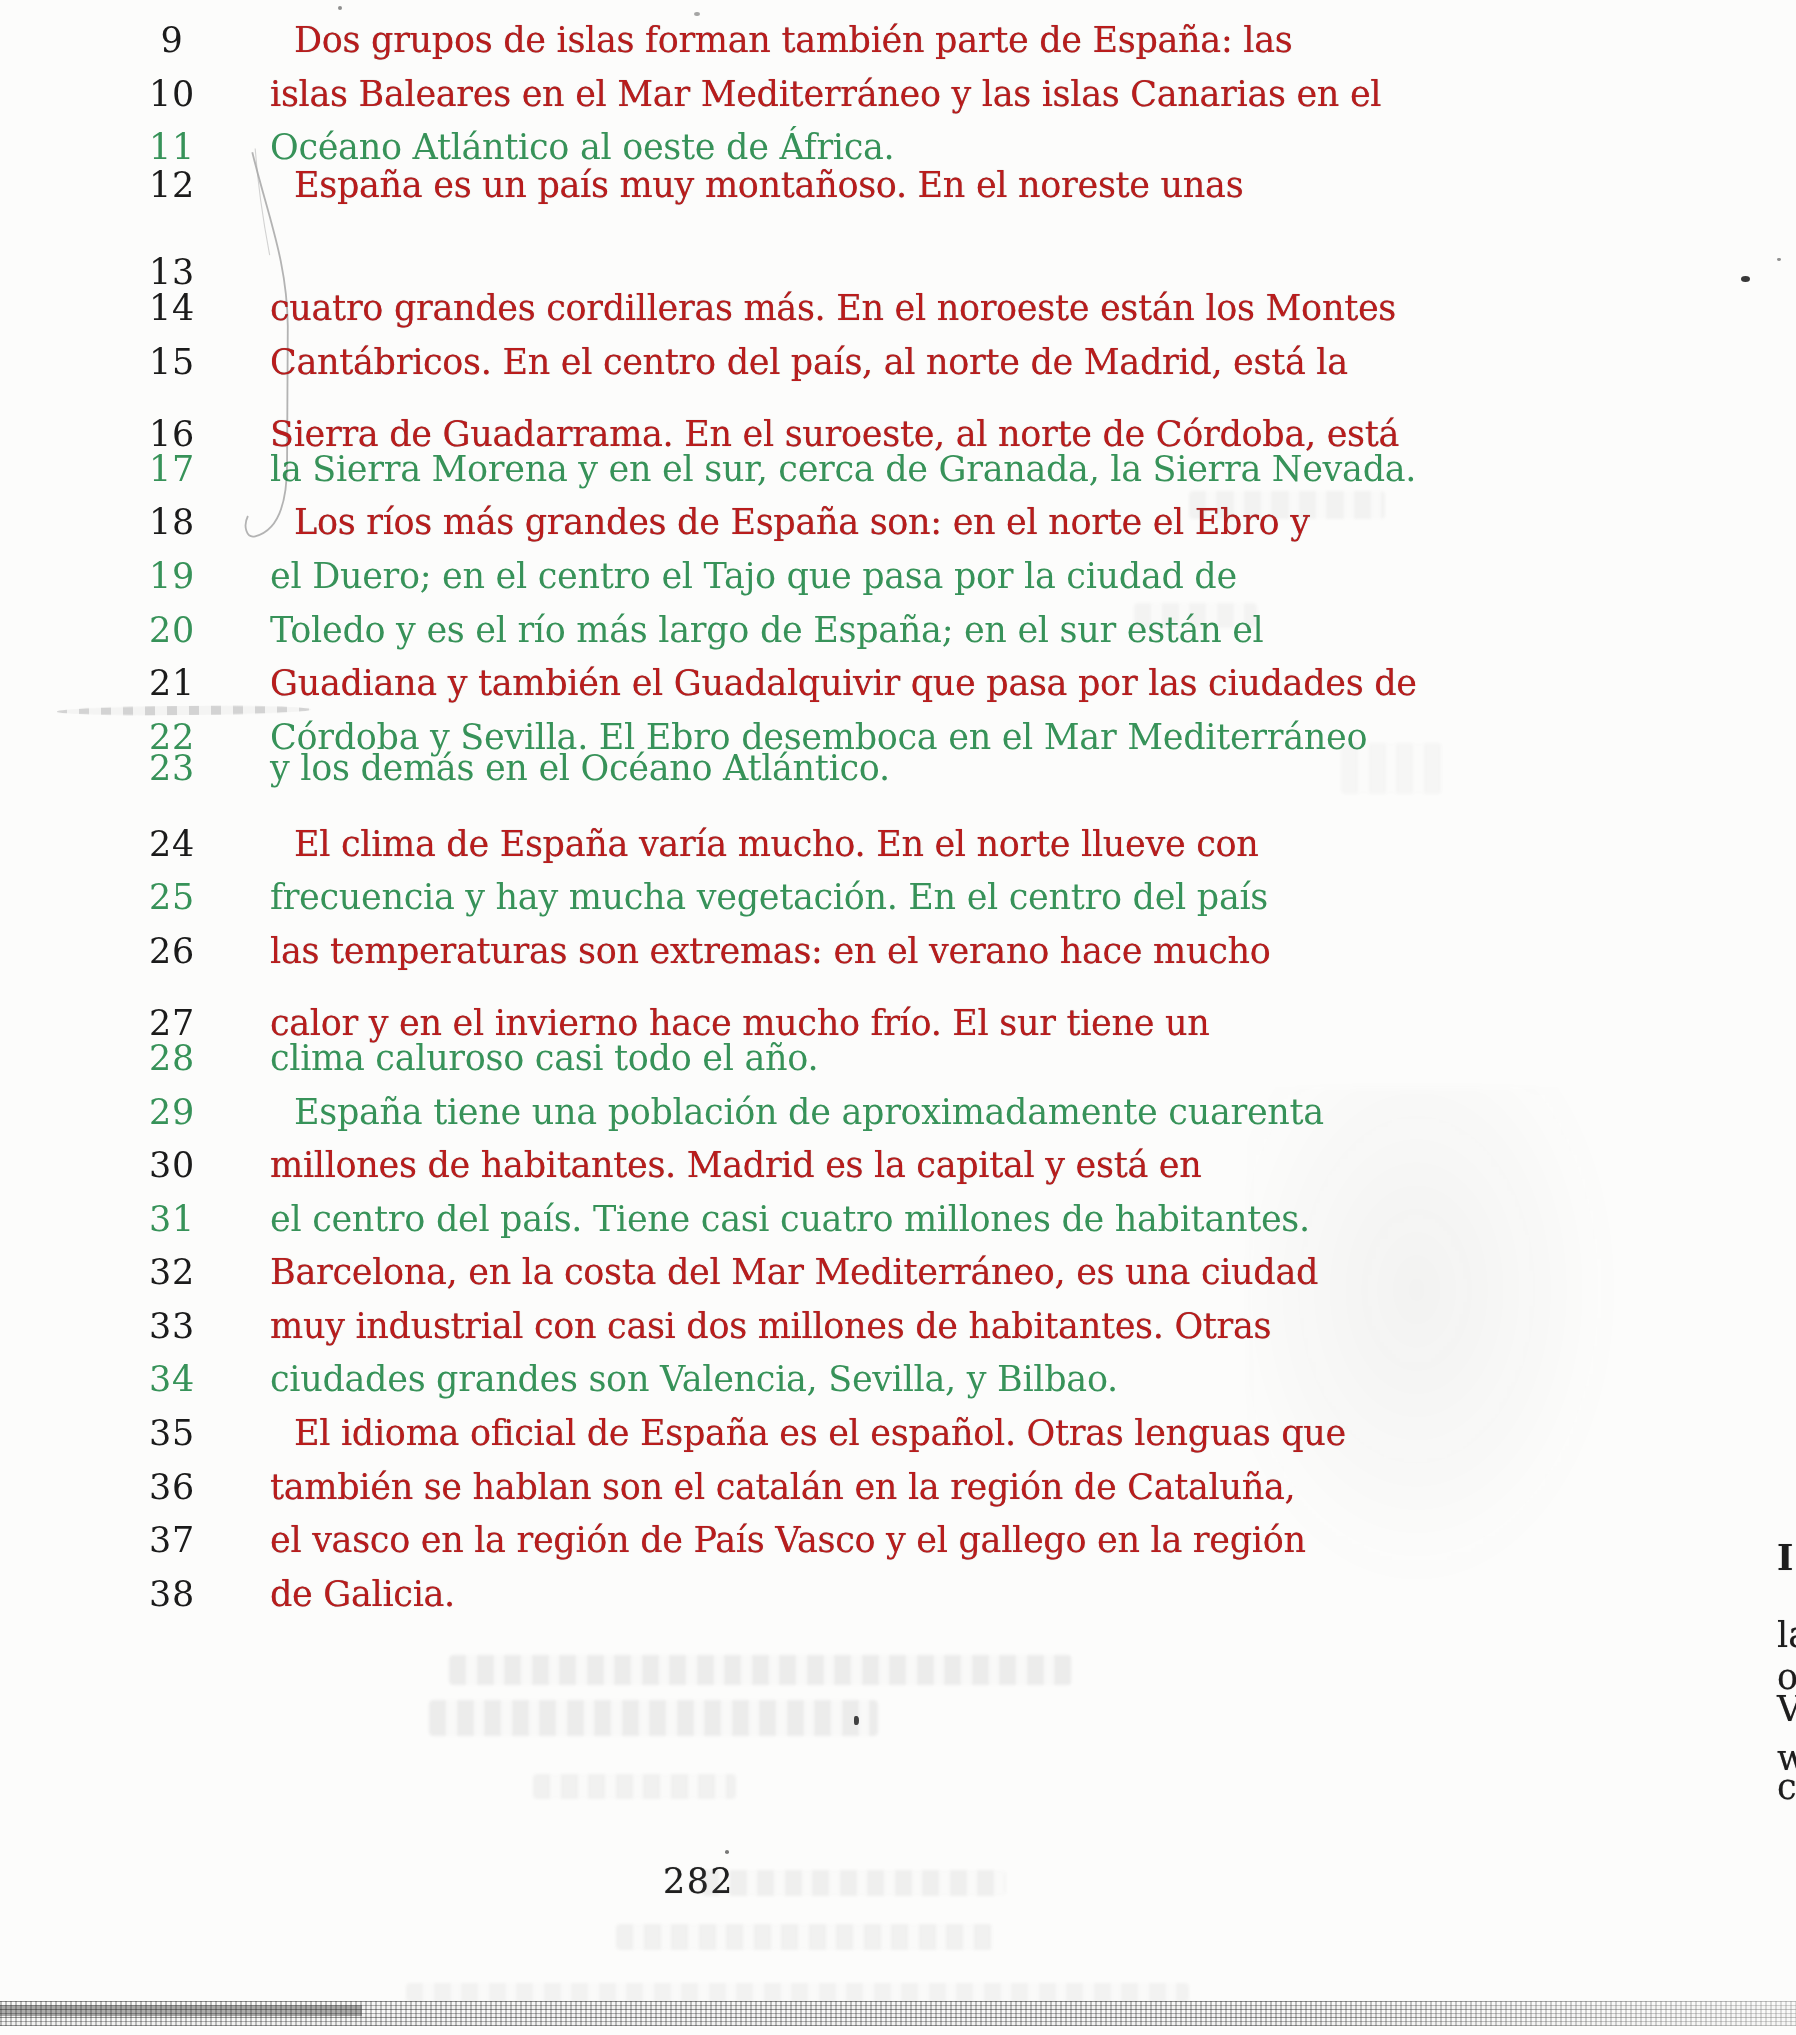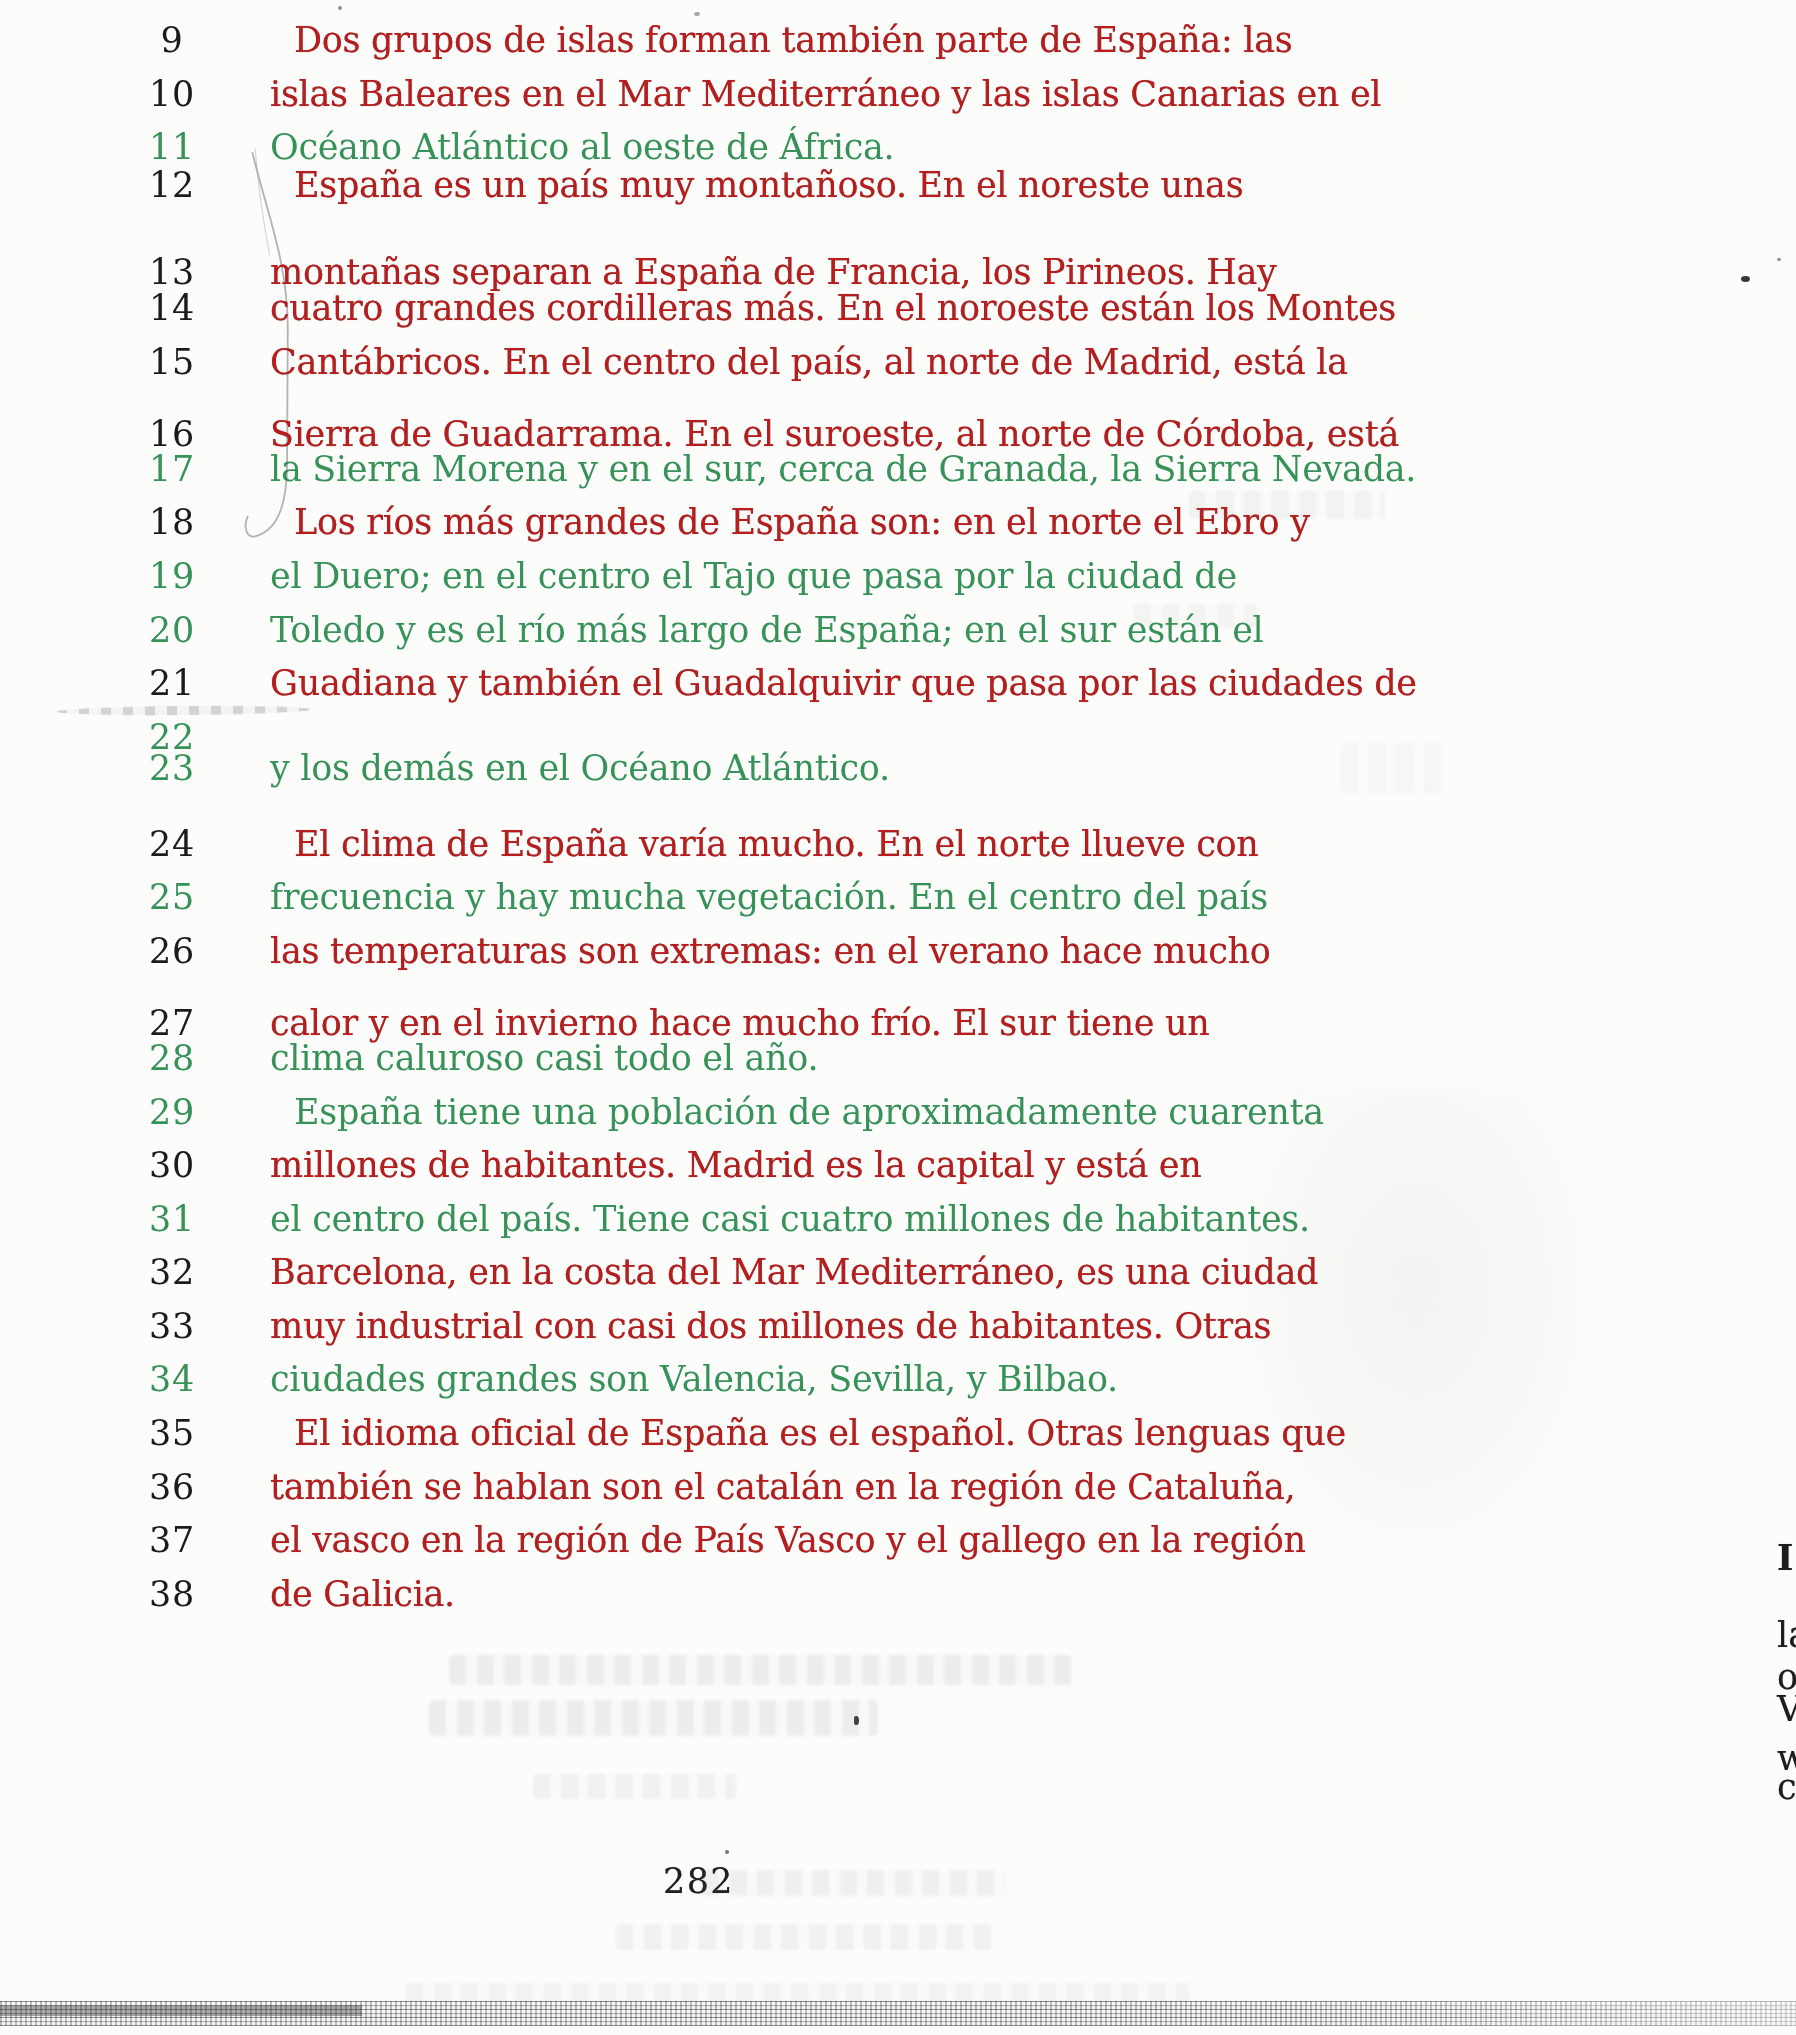--- a/index.html
+++ b/index.html
@@ -182,21 +182,20 @@
       <div class="line faded" style="top: 127px;">
       <span class="num">11</span>
       <span class="txt">Océano Atlántico al oeste de África.</span>
     </div>
       <div class="line indent" style="top: 165px;">
       <span class="num">12</span>
       <span class="txt">España es un país muy montañoso. En el noreste unas</span>
     </div>
       <div class="line" style="top: 246px; margin-top: 6px;">
       <span class="num">13</span>
-      <span class="txt">montañas separan a España de Francia, los Pirineos. Hay</span>
     </div>
       <div class="line" style="top: 288px;">
       <span class="num">14</span>
       <span class="txt">cuatro grandes cordilleras más. En el noroeste están los Montes</span>
     </div>
       <div class="line" style="top: 342px;">
       <span class="num">15</span>
       <span class="txt">Cantábricos. En el centro del país, al norte de Madrid, está la</span>
     </div>
       <div class="line" style="top: 414px;">
@@ -218,20 +217,21 @@
       <div class="line faded" style="top: 610px;">
       <span class="num">20</span>
       <span class="txt">Toledo y es el río más largo de España; en el sur están el</span>
     </div>
       <div class="line" style="top: 663px;">
       <span class="num">21</span>
       <span class="txt">Guadiana y también el Guadalquivir que pasa por las ciudades de</span>
     </div>
       <div class="line faded" style="top: 717px;">
       <span class="num">22</span>
+      <span class="txt">Córdoba y Sevilla. El Ebro desemboca en el Mar Mediterráneo</span>
     </div>
       <div class="line faded" style="top: 748px;">
       <span class="num">23</span>
       <span class="txt">y los demás en el Océano Atlántico.</span>
     </div>
       <div class="line indent" style="top: 824px;">
       <span class="num">24</span>
       <span class="txt">El clima de España varía mucho. En el norte llueve con</span>
     </div>
       <div class="line faded" style="top: 877px;">

